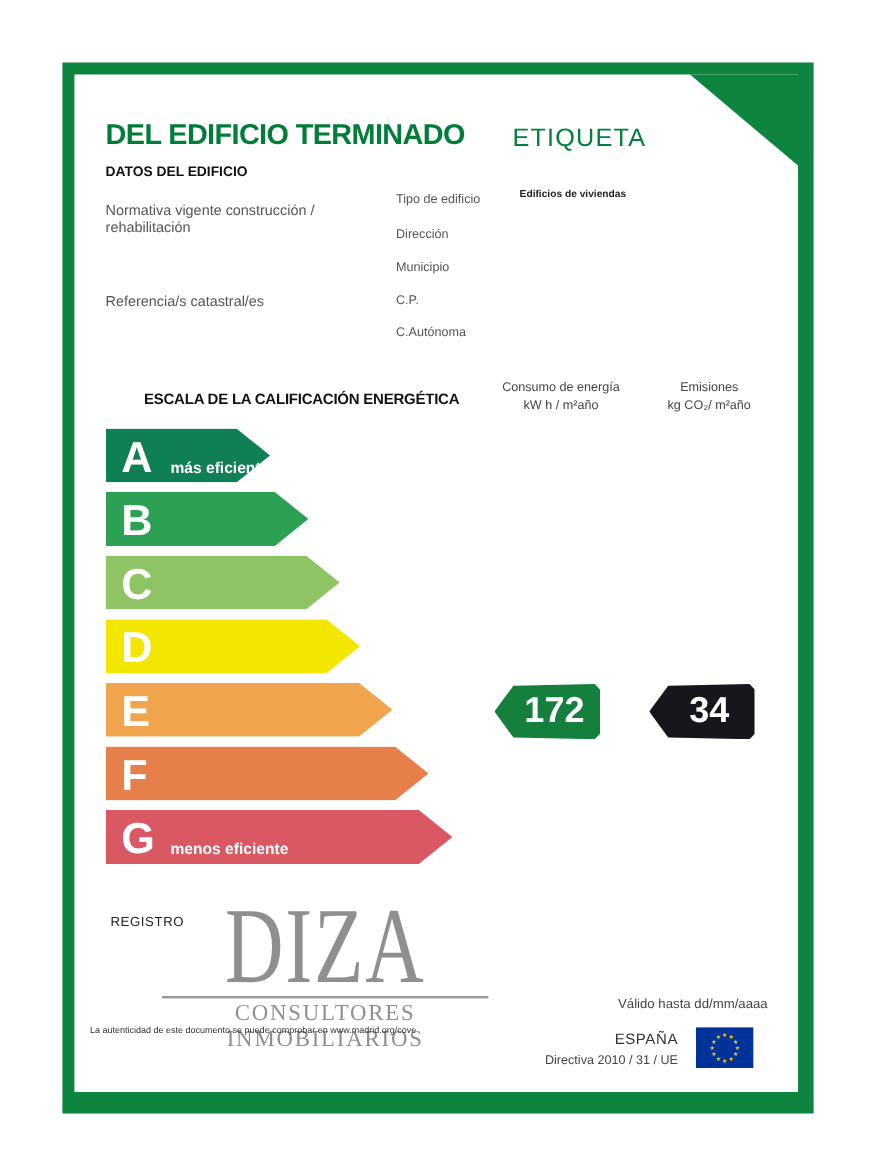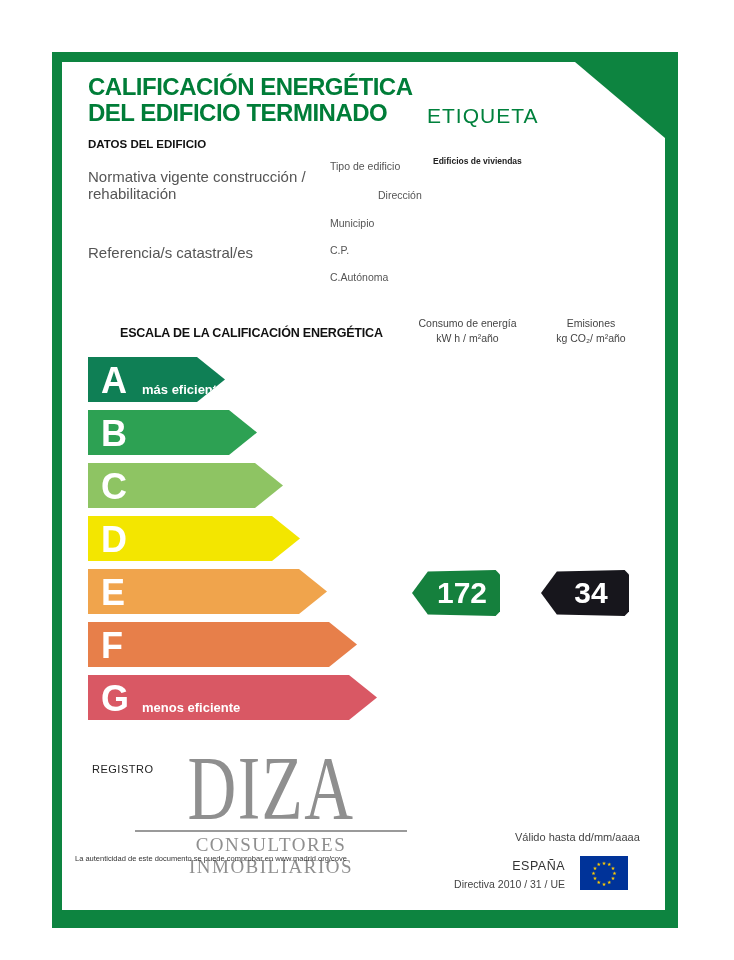--- a/index.html
+++ b/index.html
@@ -11,21 +11,21 @@
            background:#ffffff; }
   .corner-tri { position:absolute; top:0; right:0; width:0; height:0;
                 border-top:76px solid #0d8440; border-left:90px solid transparent; }
 
   .abs { position:absolute; }
 
   .title-line { color:#007d38; font-weight:bold; font-size:24px; letter-spacing:-0.5px; line-height:25px; }
   .etiqueta { color:#00813c; font-size:21px; letter-spacing:1px; }
 
   .section-title { color:#111; font-weight:bold; font-size:11.5px; }
-  .field-label { color:#555; font-size:15px; }
+  .field-label { color:#555; font-size:12px; }
   .field-label-md { color:#555; font-size:10.5px; }
   .field-value { color:#222; font-size:8.5px; font-weight:bold; }
 
   .scale-title { color:#111; font-weight:bold; font-size:12.5px; letter-spacing:-0.2px; }
   .col-head { color:#444; font-size:10.5px; text-align:center; line-height:15px; }
 
   .ratings { position:absolute; left:88px; top:357px; }
   .rating-row { position:relative; height:45px; margin-bottom:8px; }
   .rating-arrow { position:relative; height:45px;
                   clip-path:polygon(0 0, calc(100% - 28px) 0, 100% 50%, calc(100% - 28px) 100%, 0 100%); }
@@ -52,32 +52,31 @@
 </style>
 </head>
 <body>
 
 <div class="page">
 
   <div class="frame">
     <div class="corner-tri"></div>
   </div>
 
-  <div class="abs title-line" style="left:88px; top:74px;">CALIFICACIÓN ENERGÉTICA</div>
   <div class="abs title-line" style="left:88px; top:100px;">DEL EDIFICIO TERMINADO</div>
   <div class="abs etiqueta" style="left:427px; top:104px;">ETIQUETA</div>
 
   <div class="abs section-title" style="left:88px; top:138px;">DATOS DEL EDIFICIO</div>
 
   <div class="abs field-label" style="left:88px; top:168px; width:240px;">Normativa vigente construcción / rehabilitación</div>
   <div class="abs field-label" style="left:88px; top:244px;">Referencia/s catastral/es</div>
 
   <div class="abs field-label-md" style="left:330px; top:160px;">Tipo de edificio</div>
   <div class="abs field-value" style="left:410px; top:156px;padding-left:23px;">Edificios de viviendas</div>
-  <div class="abs field-label-md" style="left:330px; top:189px;margin-left:48px;">Dirección</div>
+  <div class="abs field-label-md" style="left:330px; top:189px;">Dirección</div>
   <div class="abs field-label-md" style="left:330px; top:217px;">Municipio</div>
   <div class="abs field-label-md" style="left:330px; top:244px;">C.P.</div>
   <div class="abs field-label-md" style="left:330px; top:271px;">C.Autónoma</div>
 
   <div class="abs scale-title" style="left:88px; top:326px;padding-left:32px;">ESCALA DE LA CALIFICACIÓN ENERGÉTICA</div>
   <div class="abs col-head" style="left:405px; top:316px; width:125px;">
     <div>Consumo de energía</div>
     <div>kW h / m²año</div>
   </div>
   <div class="abs col-head" style="left:535px; top:316px; width:112px;">

